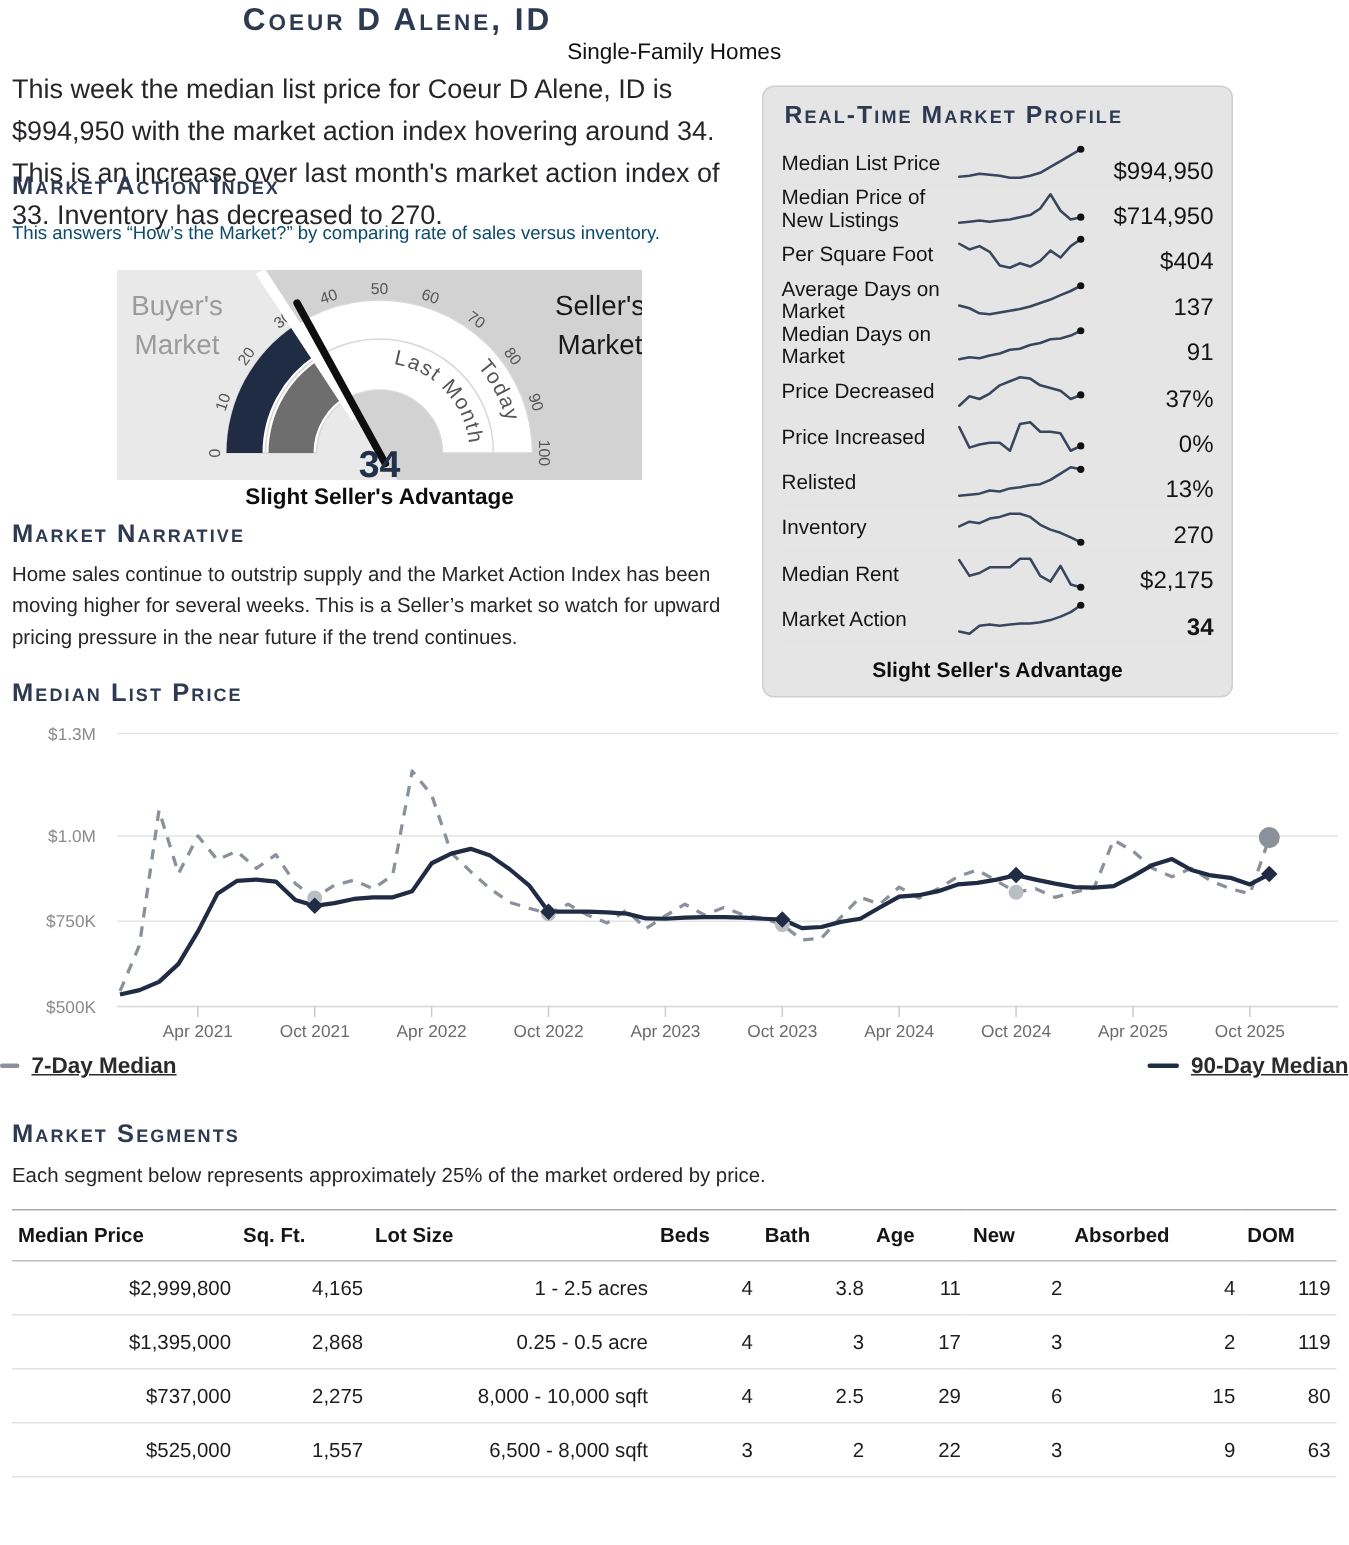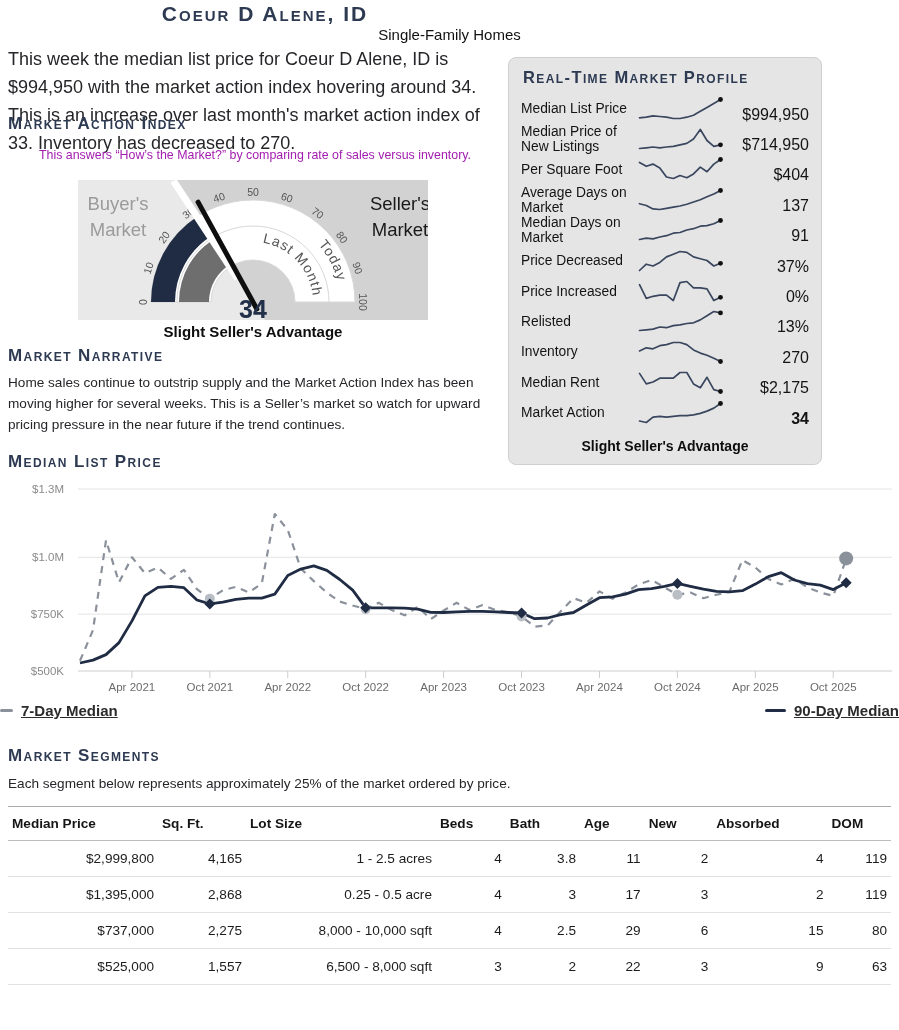--- a/index.html
+++ b/index.html
@@ -5,21 +5,21 @@
   html,body{margin:0;padding:0;background:#fff;}
   .page{position:relative;width:899px;height:1030px;background:#fff;overflow:hidden;
         font-family:"Liberation Sans", sans-serif;color:#222;}
   .sc{font-variant:small-caps;font-weight:700;color:#2d3a52;letter-spacing:1.4px;}
   .title{position:absolute;top:2px;left:0;width:530px;text-align:center;
          font-size:21px;font-variant:small-caps;font-weight:700;color:#2d3a52;letter-spacing:2px;}
   .subtitle{position:absolute;top:26px;left:0;width:899px;text-align:center;font-size:15px;color:#111;}
   .intro{position:absolute;top:46px;left:8px;width:494px;font-size:18px;line-height:1.55;margin:0;color:#26262a;}
   .sec{margin:0;font-size:17px;}
   .mai-h{position:absolute;top:114px;left:8px;}
-  .tagline{position:absolute;top:148px;left:8px;width:494px;font-size:12.4px;color:#a21caf;margin:0;text-align:center;}
+  .tagline{position:absolute;top:148px;left:8px;width:494px;font-size:12.4px;color:#0c4a6e;margin:0;}
   .gauge-wrap{position:absolute;top:180px;left:78px;width:350px;}
   .gauge-caption{margin-top:3px;text-align:center;font-size:15px;font-weight:700;color:#0d0d0d;}
   .narr-h{position:absolute;top:346px;left:8px;}
   .narrative{position:absolute;top:372px;left:8px;width:494px;font-size:13.6px;line-height:1.55;margin:0;color:#26262a;}
   .panel{position:absolute;top:57px;left:508px;width:314px;box-sizing:border-box;
          border:1px solid #cfcfcf;border-radius:8px;background:#e5e5e5;padding:8px 12px 10px;}
   .panel-h{margin:2px 0 6px 2px;font-size:16.5px;}
   .prow{display:flex;align-items:center;height:29.4px;border-bottom:1px solid #e4e4e4;}
   .prow:first-child{border-top:1px solid #e4e4e4;}
   .prow .lbl{flex:1;font-size:13.8px;color:#141414;}

